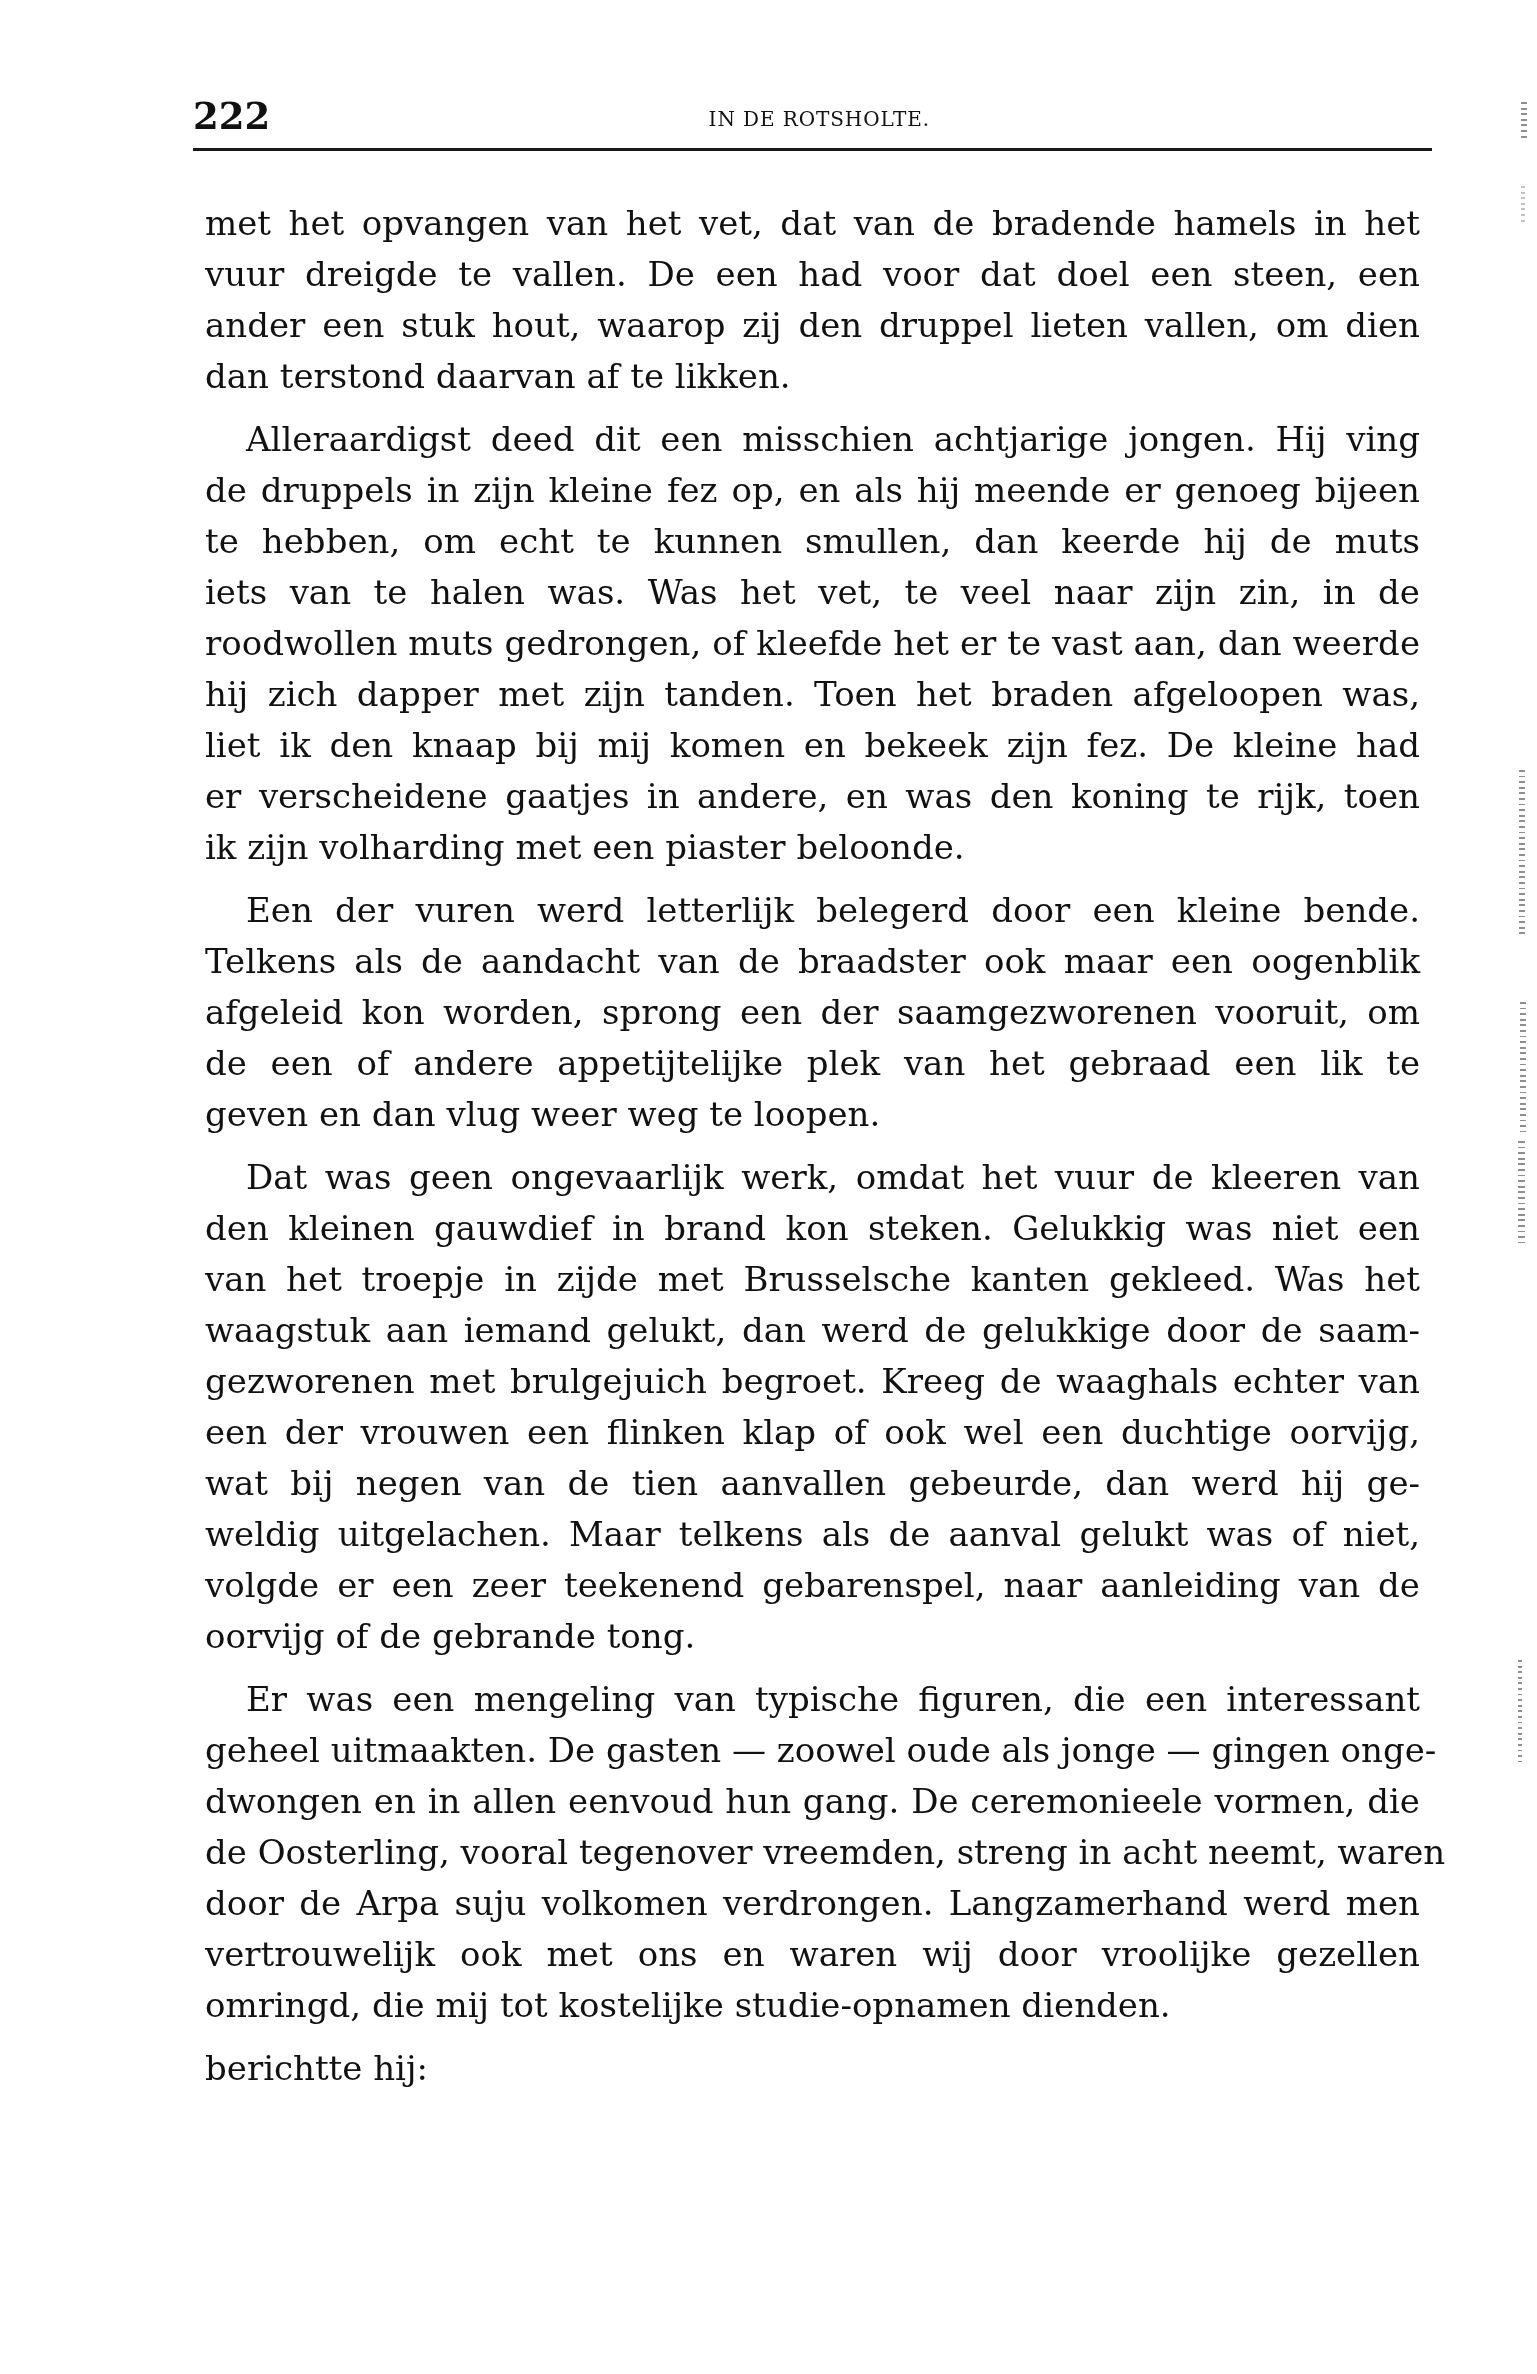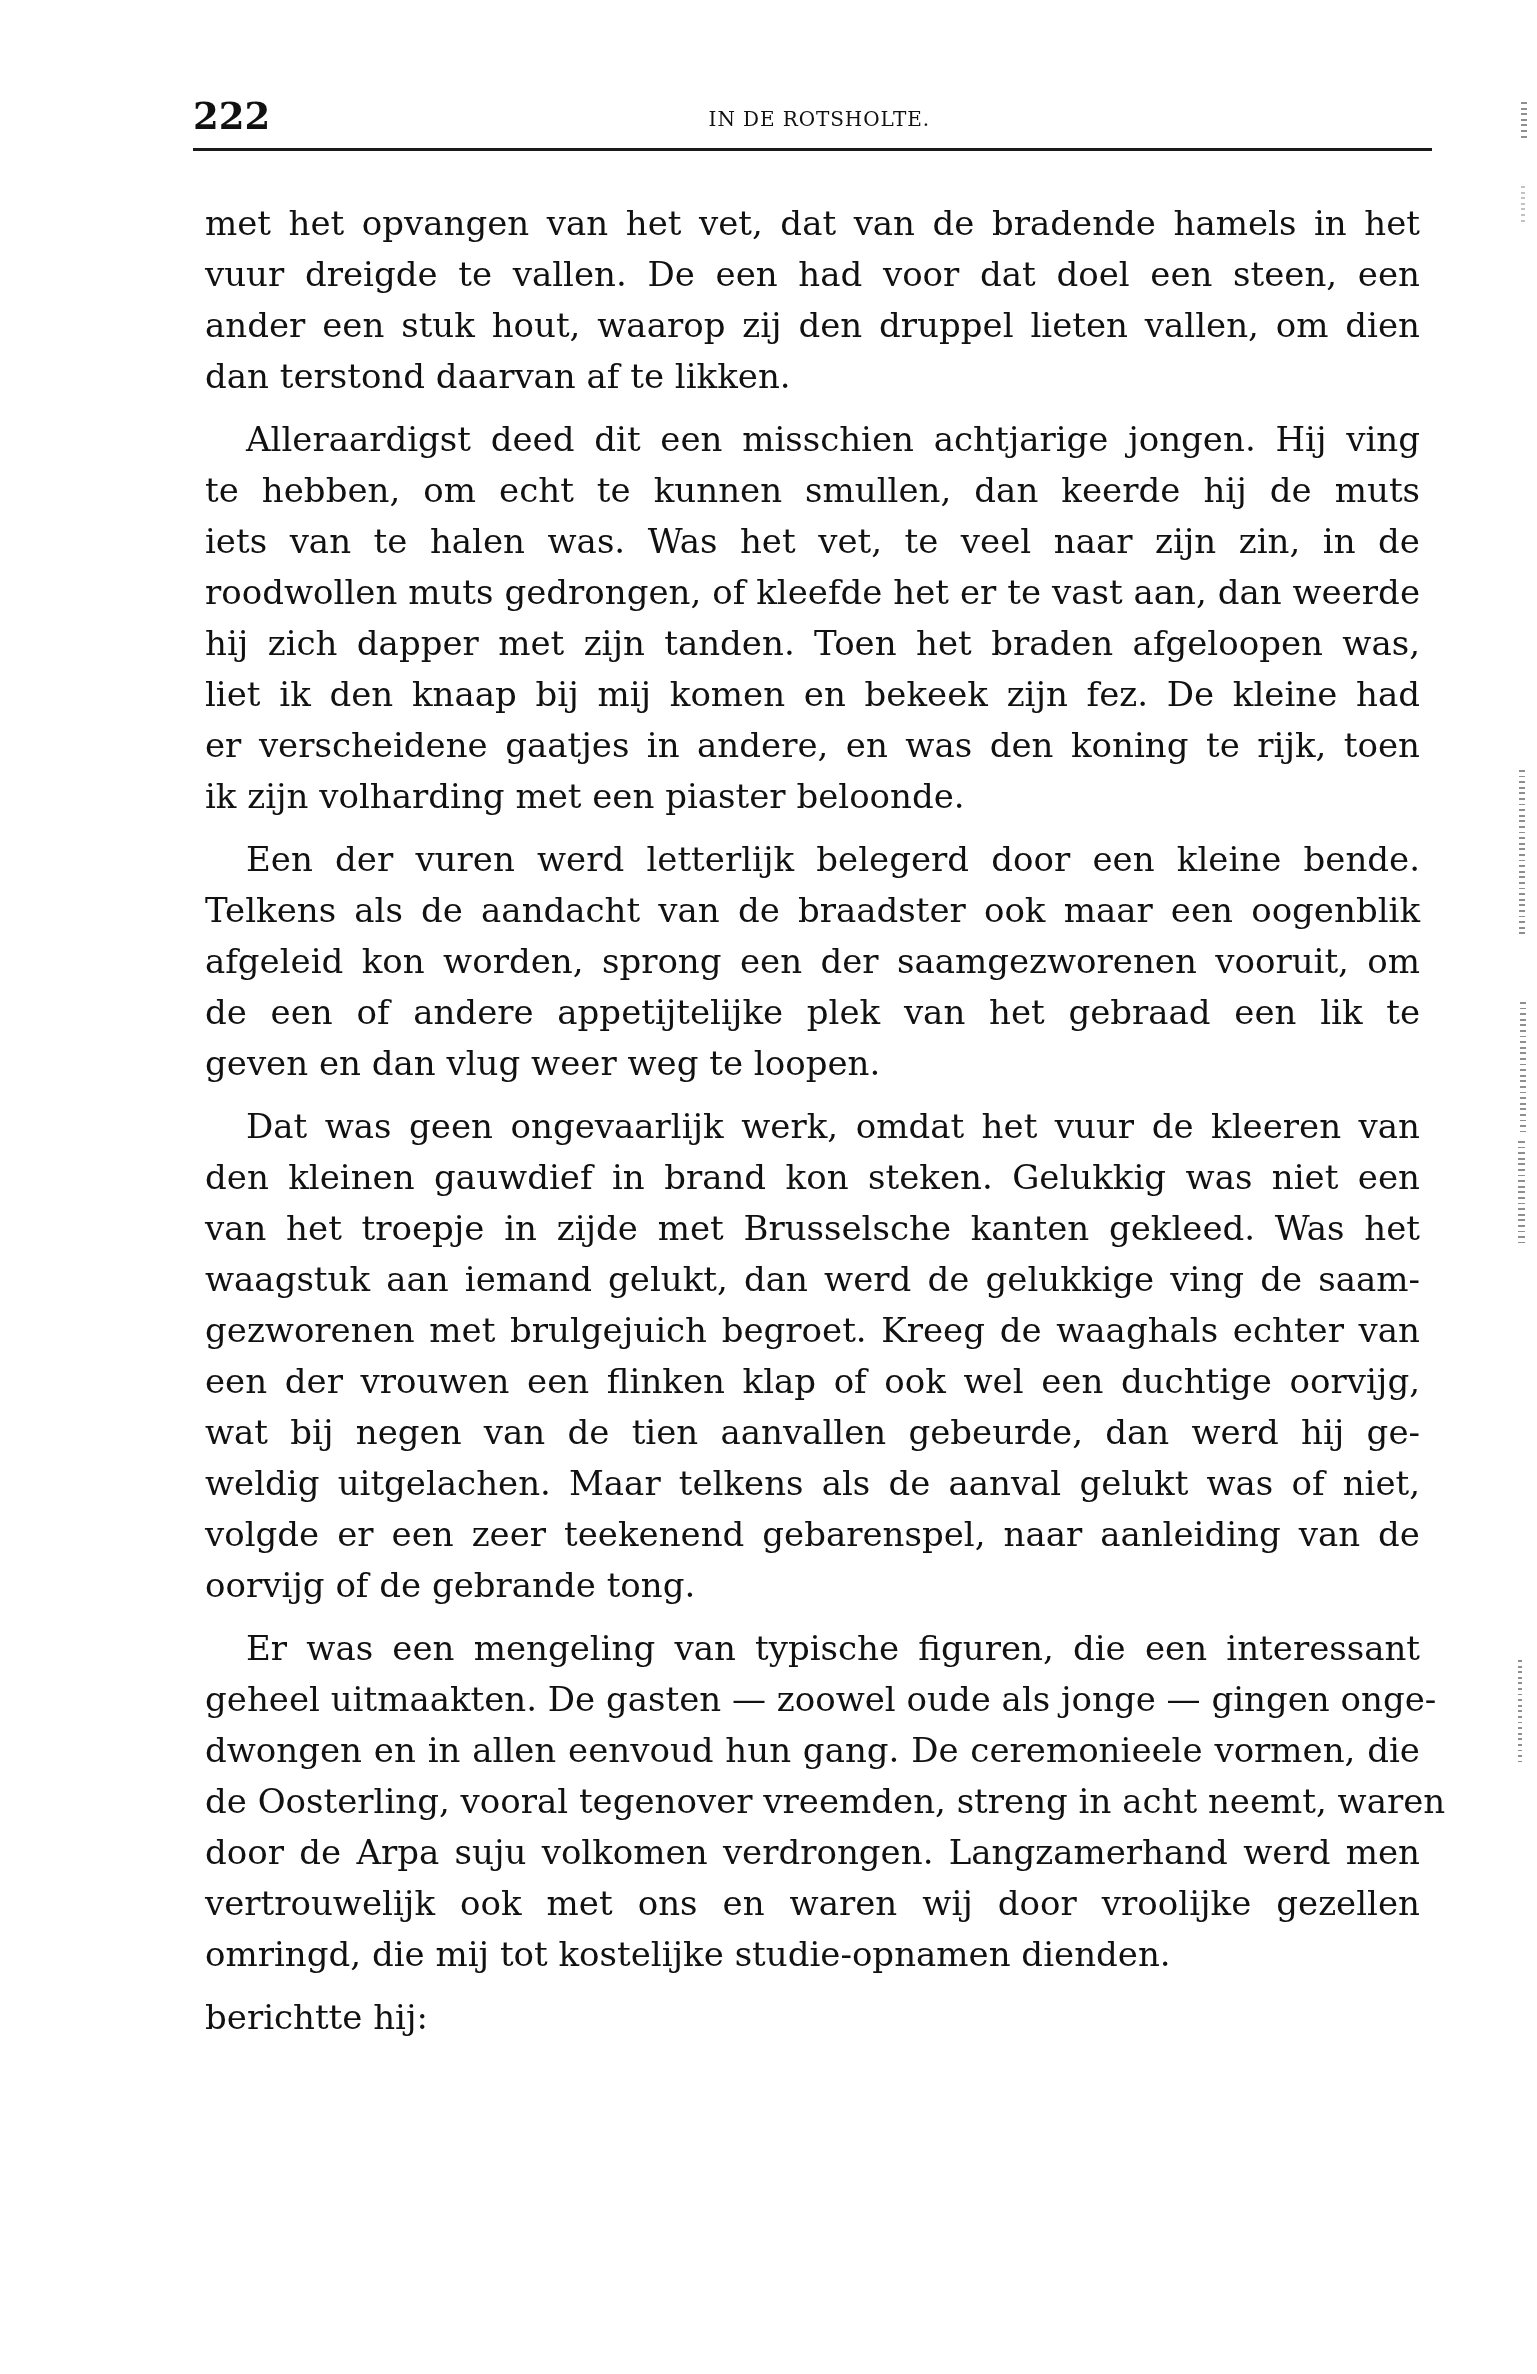--- a/index.html
+++ b/index.html
@@ -106,20 +106,21 @@
 
     <div class="para">
       <span class="line">met het opvangen van het vet, dat van de bradende hamels in het</span>
       <span class="line">vuur dreigde te vallen. De een had voor dat doel een steen, een</span>
       <span class="line">ander een stuk hout, waarop zij den druppel lieten vallen, om dien</span>
       <span class="line last">dan terstond daarvan af te likken.</span>
     </div>
 
     <div class="para">
       <span class="line indent">Alleraardigst deed dit een misschien achtjarige jongen. Hij ving</span>
+      <span class="line">de druppels in zijn kleine fez op, en als hij meende er genoeg bijeen</span>
       <span class="line">te hebben, om echt te kunnen smullen, dan keerde hij de muts</span>
       <span class="line">iets van te halen was. Was het vet, te veel naar zijn zin, in de</span>
       <span class="line">roodwollen muts gedrongen, of kleefde het er te vast aan, dan weerde</span>
       <span class="line">hij zich dapper met zijn tanden. Toen het braden afgeloopen was,</span>
       <span class="line">liet ik den knaap bij mij komen en bekeek zijn fez. De kleine had</span>
       <span class="line">er verscheidene gaatjes in andere, en was den koning te rijk, toen</span>
       <span class="line last">ik zijn volharding met een piaster beloonde.</span>
     </div>
 
     <div class="para">
@@ -127,21 +128,21 @@
       <span class="line">Telkens als de aandacht van de braadster ook maar een oogenblik</span>
       <span class="line">afgeleid kon worden, sprong een der saamgezworenen vooruit, om</span>
       <span class="line">de een of andere appetijtelijke plek van het gebraad een lik te</span>
       <span class="line last">geven en dan vlug weer weg te loopen.</span>
     </div>
 
     <div class="para">
       <span class="line indent">Dat was geen ongevaarlijk werk, omdat het vuur de kleeren van</span>
       <span class="line">den kleinen gauwdief in brand kon steken. Gelukkig was niet een</span>
       <span class="line">van het troepje in zijde met Brusselsche kanten gekleed. Was het</span>
-      <span class="line">waagstuk aan iemand gelukt, dan werd de gelukkige ving de saam-</span>
+      <span class="line">waagstuk aan iemand gelukt, dan werd de gelukkige door de saam-</span>
       <span class="line">gezworenen met brulgejuich begroet. Kreeg de waaghals echter van</span>
       <span class="line">een der vrouwen een flinken klap of ook wel een duchtige oorvijg,</span>
       <span class="line">wat bij negen van de tien aanvallen gebeurde, dan werd hij ge-</span>
       <span class="line">weldig uitgelachen. Maar telkens als de aanval gelukt was of niet,</span>
       <span class="line">volgde er een zeer teekenend gebarenspel, naar aanleiding van de</span>
       <span class="line last">oorvijg of de gebrande tong.</span>
     </div>
 
     <div class="para">
       <span class="line indent">Er was een mengeling van typische figuren, die een interessant</span>

